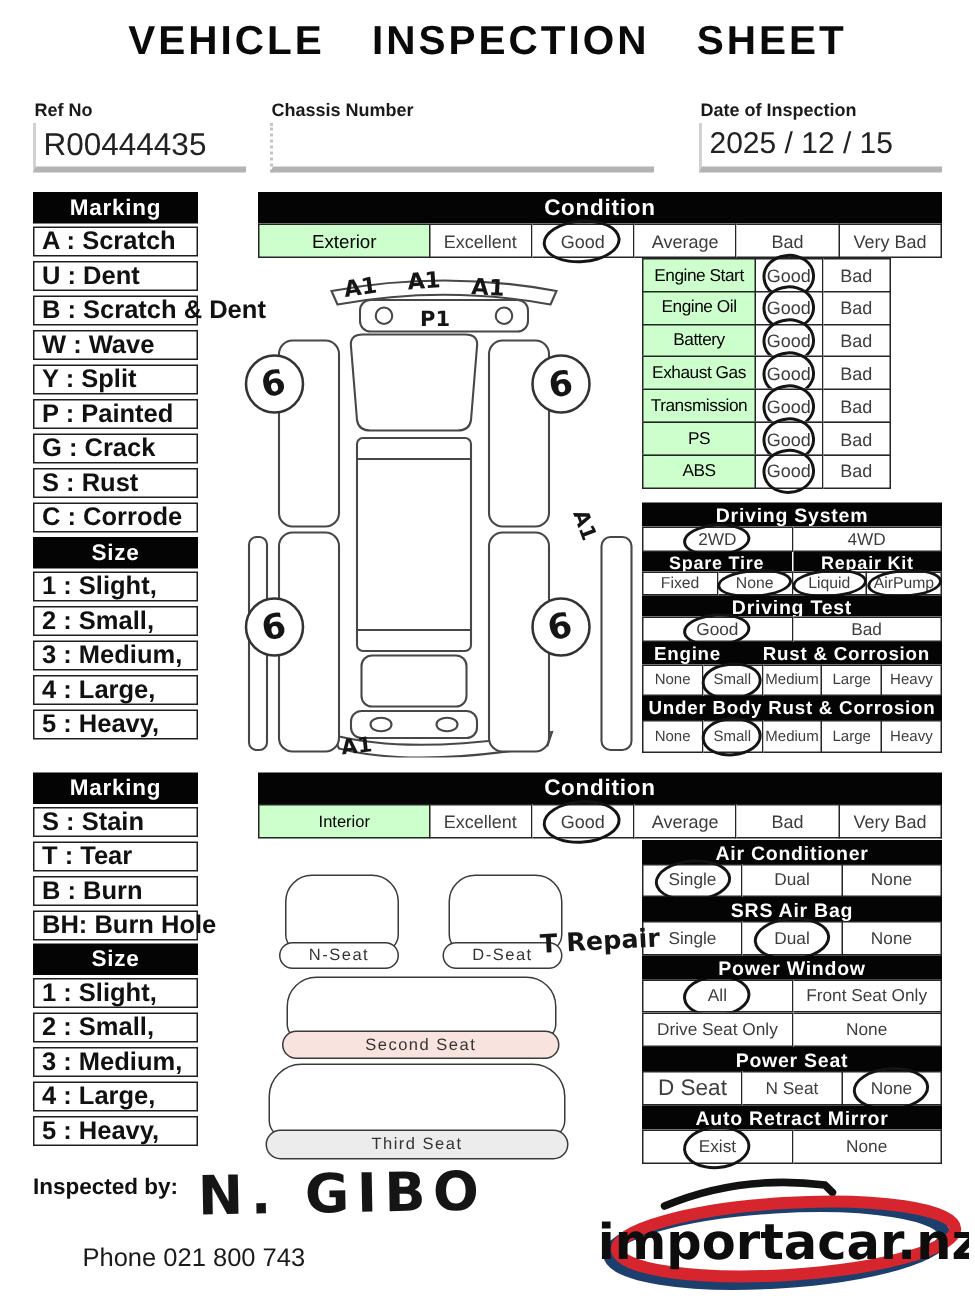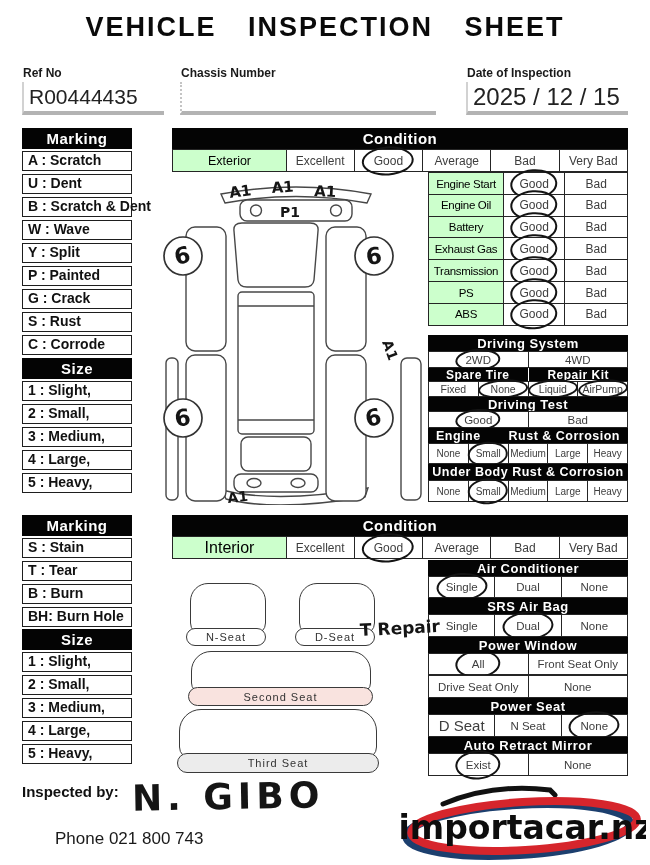--- a/index.html
+++ b/index.html
@@ -15,22 +15,22 @@
   .hdr { background:#040404; color:#fff; font-weight:700; display:flex; align-items:center;
          justify-content:center; font-size:13px; letter-spacing:0.5px; box-sizing:border-box; }
   .row { display:flex; box-sizing:border-box; }
   .cell { box-sizing:border-box; border:1.5px solid #252525; background:#fff; position:relative;
           display:flex; align-items:center; justify-content:center; font-size:12px; color:#3d3d3d;
           white-space:nowrap; }
   .cell + .cell { border-left:none; }
   .cell.green { background:#ccffcc; color:#000; font-weight:400; }
   .collapse > .row + .row { margin-top:-1.5px; }
   .legend-row { box-sizing:border-box; border:1.6px solid #1e1e1e; background:#fff; height:19.5px;
-                margin-bottom:3.5px; display:flex; padding-left:5px;
-                font-size:14px; font-weight:700; color:#111; white-space:nowrap; }
+                margin-bottom:3.5px; display:flex; align-items:center; padding-left:5px;
+                font-size:17px; font-weight:700; color:#111; white-space:nowrap; }
   .circled::after { content:""; position:absolute; left:50%; top:50%; width:72%; height:120%;
                     border:2.6px solid #141414; border-radius:50%;
                     transform:translate(-50%,-50%) rotate(-4deg); pointer-events:none; }
   .c-sm.circled::after { width:42%; }
   .c-wide.circled::after { width:94%; height:108%; }
   .hand { font-family:"DejaVu Sans", sans-serif; font-weight:700; color:#151515; }
   .seat-back { position:absolute; box-sizing:border-box; border:1.6px solid #3a3a3a; background:#fff;
                border-radius:18px 18px 12px 12px; }
   .seat-label { position:absolute; box-sizing:border-box; border:1.5px solid #3a3a3a; background:#fff;
                 border-radius:10px; display:flex; align-items:center; justify-content:center;
@@ -45,21 +45,21 @@
 <body>
 
 <div class="page">
 
   <div class="abs title">VEHICLE INSPECTION SHEET</div>
   <div class="abs flabel" style="left:23px;top:66px">Ref No</div>
   <div class="abs fbox" style="left:22px;top:82px;width:142px;height:33px">R00444435</div>
   <div class="abs flabel" style="left:181px;top:66px">Chassis Number</div>
   <div class="abs fbox dotted" style="left:180px;top:82px;width:256px;height:33px"></div>
   <div class="abs flabel" style="left:467px;top:66px">Date of Inspection</div>
-  <div class="abs fbox" style="left:466px;top:82px;width:162px;height:33px;font-size:24px">2025 / 12 / 15</div>
+  <div class="abs fbox" style="left:466px;top:82px;width:162px;height:33px;font-size:20px">2025 / 12 / 15</div>
 
   <div class="abs hdr" style="left:22px;top:128px;width:110px;height:21px;font-size:15px">Marking</div>
   <div class="abs" style="left:22px;top:151px;width:110px">
 
   <div class="legend-row">
         <span>A : Scratch</span>
       </div>
       <div class="legend-row">
         <span>U : Dent</span>
       </div>
@@ -153,21 +153,21 @@
       <text x="122" y="45" font-size="14">P1</text>
       <text x="18" y="93" font-size="23" transform="rotate(-12 18 93)">6</text>
       <text x="18" y="255" font-size="23" transform="rotate(-10 18 255)">6</text>
       <text x="209" y="93" font-size="23" transform="rotate(-8 209 93)">6</text>
       <text x="209" y="255" font-size="23" transform="rotate(-12 209 255)">6</text>
       <text x="224" y="170" font-size="14" transform="rotate(70 224 170)">A1</text>
       <text x="70" y="331" font-size="14" transform="rotate(-6 70 331)">A1</text>
     </g>
   </svg>
 
-  <div class="abs collapse" style="left:428px;top:172px;width:200px">
+  <div class="abs collapse" style="left:428px;top:172px;width:166px">
 
       <div class="row" style="height:23.3px">
         <div class="cell green" style="width:76px;flex:none;font-size:11.5px;letter-spacing:-0.3px">Engine Start</div>
         <div class="cell circled" style="flex:1">Good</div>
         <div class="cell" style="flex:1.02">Bad</div>
       </div>
 
       <div class="row" style="height:23.3px">
         <div class="cell green" style="width:76px;flex:none;font-size:11.5px;letter-spacing:-0.3px">Engine Oil</div>
         <div class="cell circled" style="flex:1">Good</div>
@@ -279,21 +279,21 @@
       <div class="legend-row">
         <span>4 : Large,</span>
       </div>
       <div class="legend-row">
         <span>5 : Heavy,</span>
       </div>
     </div>
 
   <div class="abs hdr" style="left:172px;top:515px;width:456px;height:21px;font-size:15px">Condition</div>
   <div class="abs row" style="left:172px;top:536px;width:456px;height:23px">
-    <div class="cell green" style="width:115px;flex:none;font-size:16px">Interior</div>
+    <div class="cell green" style="width:115px;flex:none;font-size:11px">Interior</div>
     <div class="row" style="flex:1;margin-left:-1.5px">
 
     <div class="cell" style="flex:1">Excellent</div>
         <div class="cell circled" style="flex:1">Good</div>
         <div class="cell" style="flex:1">Average</div>
         <div class="cell" style="flex:1">Bad</div>
         <div class="cell" style="flex:1">Very Bad</div>
       </div>
   </div>
 

